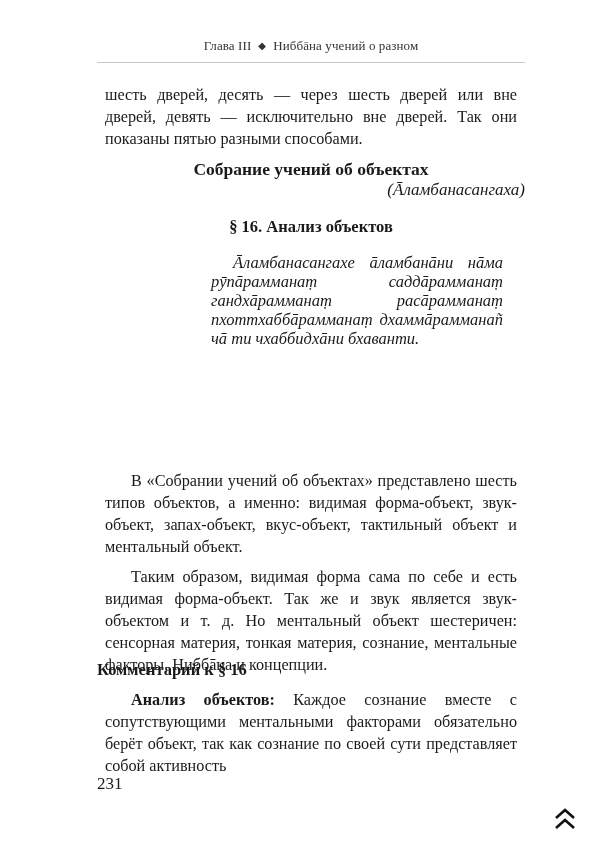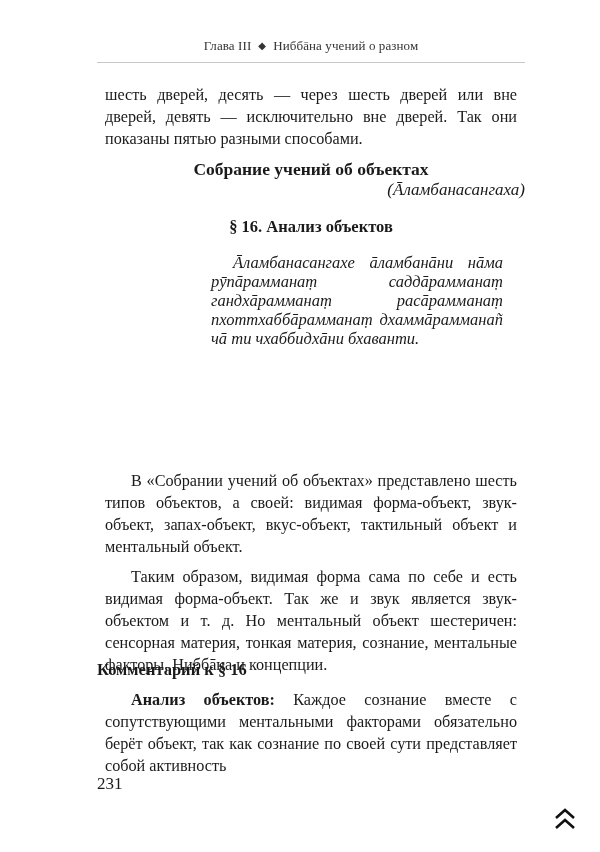--- a/index.html
+++ b/index.html
@@ -71,21 +71,21 @@
 
 <div class="h-title">Собрание учений об объектах</div>
 <div class="h-sub">(Āлам­банасангаха)</div>
 <div class="h-sec">§ 16. Анализ объектов</div>
 
 <div class="pali">
   <p>Āламбанасангахе āламбанāни нāма рӯпāрамманаṃ саддāрамманаṃ гандхāрамманаṃ расāрамманаṃ пхоттхаббāрамманаṃ дхаммāрамманаñ чā ти чхаббидхāни бхаванти.</p>
 </div>
 
 <div class="block2">
-  <p class="text para">В «Собрании учений об объектах» представлено шесть типов объектов, а своей: видимая форма-объект, звук-объект, запах-объект, вкус-объект, тактильный объект и ментальный объект.</p>
+  <p class="text para">В «Собрании учений об объектах» представлено шесть типов объектов, а именно: видимая форма-объект, звук-объект, запах-объект, вкус-объект, тактильный объект и ментальный объект.</p>
   <p class="text para">Таким образом, видимая форма сама по себе и есть видимая форма-объект. Так же и звук является звук-объектом и т. д. Но ментальный объект шестеричен: сенсорная материя, тонкая материя, сознание, ментальные факторы, Ниббāна и концепции.</p>
 </div>
 
 <div class="h-comm">Комментарий к § 16</div>
 
 <div class="block3">
   <p class="text para"><span class="lead">Анализ объектов:</span><span> Каждое сознание вместе с сопутствующими ментальными факторами обязательно берёт объект, так как сознание по своей сути представляет собой активность</span></p>
 </div>
 
 <div class="page-num">231</div>

